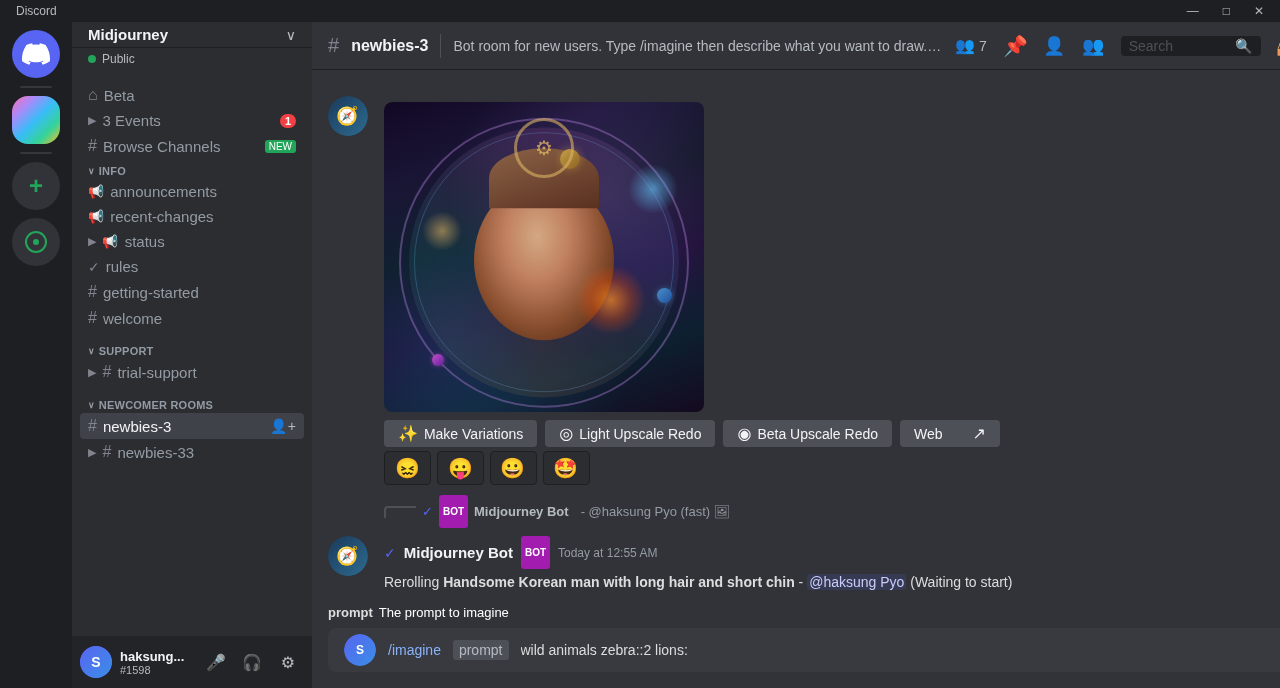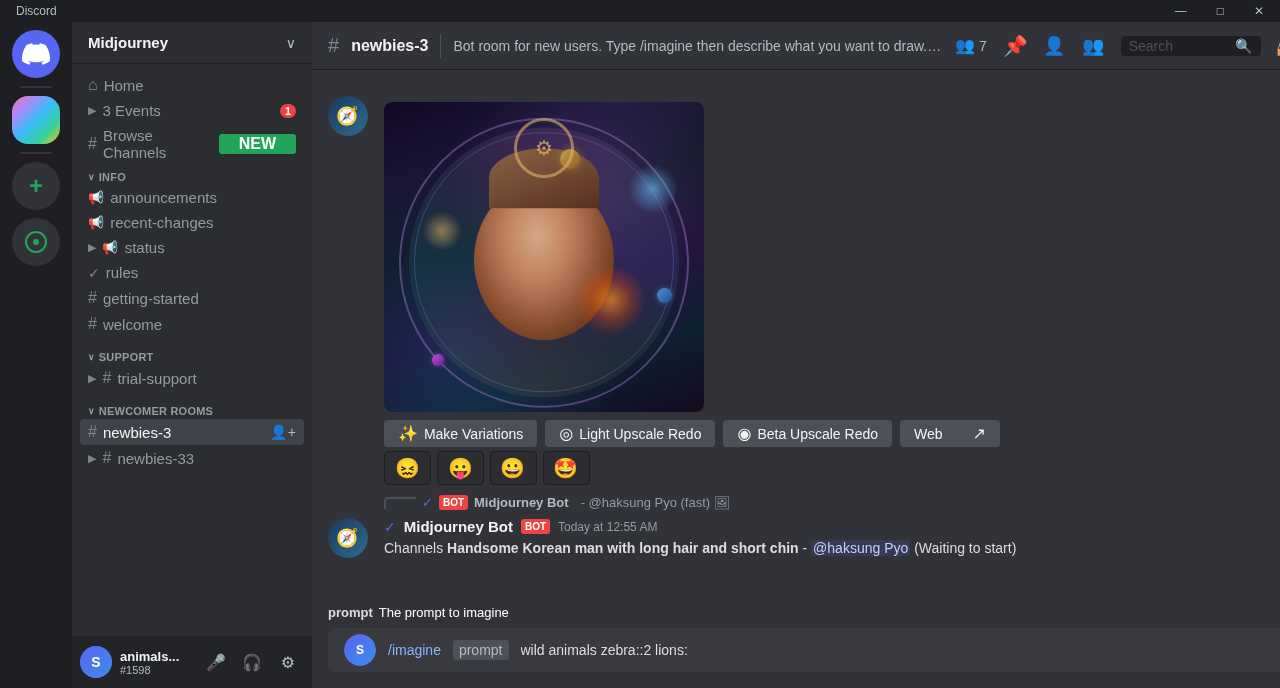--- a/index.html
+++ b/index.html
@@ -9,40 +9,40 @@
     .server-list { width: 72px; background: #1e1f22; display: flex; flex-direction: column; align-items: center; padding: 8px 0; gap: 8px; padding-top: 30px; flex-shrink: 0; }
     .server-icon { width: 48px; height: 48px; border-radius: 50%; display: flex; align-items: center; justify-content: center; cursor: pointer; overflow: hidden; font-size: 20px; color: #fff; font-weight: bold; }
     .server-icon.discord { background: #5865f2; }
     .server-icon.active { border-radius: 16px; }
     .server-divider { width: 32px; height: 2px; background: #35373c; border-radius: 1px; }
     .server-icon.add { background: #313338; color: #23a559; font-size: 24px; }
     .server-icon.explore { background: #313338; color: #23a559; font-size: 20px; }
 
     
     .channel-sidebar { width: 240px; background: #2b2d31; display: flex; flex-direction: column; padding-top: 22px; flex-shrink: 0; }
-    .server-header { padding: 12px 16px; display: flex; align-items: center; justify-content: space-between; border-bottom: 1px solid #1e1f22; cursor: pointer; }
+    .server-header { padding: 4px 16px; display: flex; align-items: center; justify-content: space-between; border-bottom: 1px solid #1e1f22; cursor: pointer; }
     .server-header-name { font-weight: 700; font-size: 15px; color: #f2f3f5; }
     .server-header-icon { color: #b5bac1; font-size: 14px; }
     .server-status { display: flex; align-items: center; gap: 6px; padding: 4px 16px 8px; font-size: 12px; color: #b5bac1; }
     .status-dot { width: 8px; height: 8px; border-radius: 50%; background: #23a559; }
 
     .channel-list { flex: 1; overflow-y: auto; padding: 8px 0; }
     .channel-list::-webkit-scrollbar { width: 4px; }
     .channel-list::-webkit-scrollbar-thumb { background: #1a1b1e; border-radius: 2px; }
 
     .channel-section { margin-bottom: 8px; }
     .channel-section-header { padding: 6px 8px 2px 16px; display: flex; align-items: center; gap: 4px; cursor: pointer; color: #949ba4; font-size: 11px; font-weight: 700; text-transform: uppercase; letter-spacing: 0.02em; }
     .chevron { font-size: 9px; }
 
     .channel-item { padding: 4px 8px; margin: 0 8px; border-radius: 4px; display: flex; align-items: center; gap: 6px; cursor: pointer; color: #949ba4; font-size: 15px; }
     .channel-item.active { background: #404249; color: #f2f3f5; }
     .channel-item .channel-icon { font-size: 16px; color: #80848e; flex-shrink: 0; }
     .channel-item .channel-name { font-size: 15px; }
     .channel-item .badge { background: #f23f43; color: #fff; font-size: 11px; font-weight: 700; border-radius: 8px; padding: 1px 5px; margin-left: auto; }
-    .channel-item .new-badge { background: #23a559; color: #fff; font-size: 16px; font-weight: 700; border-radius: 3px; padding: 1px 20px; margin-left: auto; }
+    .channel-item .new-badge { background: #23a559; color: #fff; font-size: 10px; font-weight: 400; border-radius: 3px; padding: 1px 4px; margin-left: auto; }
 
     .user-area { height: 52px; background: #232428; display: flex; align-items: center; padding: 0 8px; gap: 8px; }
     .user-avatar { width: 32px; height: 32px; border-radius: 50%; background: #5865f2; display: flex; align-items: center; justify-content: center; font-size: 12px; font-weight: bold; color: white; overflow: hidden; flex-shrink: 0; }
     .user-info { flex: 1; }
     .user-name { font-size: 13px; font-weight: 700; color: #f2f3f5; }
     .user-tag { font-size: 11px; color: #b5bac1; }
     .user-controls { display: flex; gap: 4px; }
     .user-control-btn { width: 32px; height: 32px; display: flex; align-items: center; justify-content: center; border-radius: 4px; cursor: pointer; color: #b5bac1; font-size: 16px; }
 
     
@@ -64,21 +64,21 @@
     
     .messages-area { flex: 1; overflow-y: auto; padding: 16px 0; }
     .messages-area::-webkit-scrollbar { width: 8px; }
     .messages-area::-webkit-scrollbar-thumb { background: #1a1b1e; border-radius: 4px; }
 
     .message-group { padding: 4px 16px; display: flex; gap: 16px; }
     .message-avatar { width: 40px; height: 40px; border-radius: 50%; flex-shrink: 0; overflow: hidden; display: flex; align-items: center; justify-content: center; }
     .message-content { flex: 1; }
     .message-header { display: flex; align-items: center; gap: 8px; margin-bottom: 4px; flex-wrap: wrap; }
     .message-author { font-weight: 600; color: #f2f3f5; font-size: 15px; cursor: pointer; }
-    .bot-badge { background: #ef4444; color: #fff; font-size: 10px; font-weight: 700; border-radius: 3px; padding: 2px 4px; }
+    .bot-badge { background: #a21caf; color: #fff; font-size: 10px; font-weight: 700; border-radius: 3px; padding: 11px 4px; }
     .verified-badge { color: #5865f2; font-size: 14px; }
     .message-timestamp { font-size: 12px; color: #949ba4; }
     .message-text { color: #dcddde; line-height: 1.4; }
     .message-text strong { font-weight: 600; }
     .mention { color: #c9cdfb; background: rgba(88, 101, 242, 0.15); border-radius: 3px; padding: 0 2px; }
 
     
     .image-attachment { margin: 8px 0; border-radius: 8px; overflow: hidden; max-width: 340px; }
 
     
@@ -102,21 +102,21 @@
     
     .input-area { padding: 0 16px 16px; }
     .input-box { background: #383a40; border-radius: 8px; display: flex; align-items: center; padding: 0 16px; gap: 12px; min-height: 44px; }
     .input-command { color: #89b4fa; font-size: 14px; font-weight: 500; white-space: nowrap; flex-shrink: 0; }
     .input-prompt-label { color: #b5bac1; font-size: 14px; background: #4e5058; padding: 2px 6px; border-radius: 3px; flex-shrink: 0; }
     .input-text { flex: 1; background: transparent; border: none; outline: none; color: #dcddde; font-size: 14px; caret-color: #dcddde; }
   </style>
 </head>
 <body>
 
-<div style="position:fixed;top:0;left:0;right:0;height:22px;background:#1e1f22;display:flex;align-items:center;justify-content:flex-end;z-index:9999;padding:0 8px;gap:14px;">
+<div style="position:fixed;top:0;left:0;right:0;height:22px;background:#1e1f22;display:flex;align-items:center;justify-content:flex-end;z-index:9999;padding:0 8px;gap:8px;">
   <span style="color:#b5bac1;font-size:12px;margin-right:auto;margin-left:8px;">Discord</span>
   <button style="background:transparent;border:none;color:#b5bac1;font-size:12px;cursor:pointer;padding:0 8px;height:22px;">—</button>
   <button style="background:transparent;border:none;color:#b5bac1;font-size:12px;cursor:pointer;padding:0 8px;height:22px;">□</button>
   <button style="background:transparent;border:none;color:#b5bac1;font-size:12px;cursor:pointer;padding:0 8px;height:22px;">✕</button>
 </div>
 
 <div class="server-list">
   <div class="server-icon discord">
     <svg width="28" height="28" viewBox="0 0 24 24" fill="white">
         <path d="M20.317 4.37a19.791 19.791 0 0 0-4.885-1.515.074.074 0 0 0-.079.037c-.21.375-.444.864-.608 1.25a18.27 18.27 0 0 0-5.487 0 12.64 12.64 0 0 0-.617-1.25.077.077 0 0 0-.079-.037A19.736 19.736 0 0 0 3.677 4.37a.07.07 0 0 0-.032.027C.533 9.046-.32 13.58.099 18.057.1 18.08.114 18.1.132 18.11a19.9 19.9 0 0 0 5.993 3.03.078.078 0 0 0 .084-.028c.462-.63.874-1.295 1.226-1.994a.076.076 0 0 0-.041-.106 13.107 13.107 0 0 1-1.872-.892.077.077 0 0 1-.008-.128 10.2 10.2 0 0 0 .372-.292.074.074 0 0 1 .077-.01c3.928 1.793 8.18 1.793 12.062 0a.074.074 0 0 1 .078.01c.12.098.246.198.373.292a.077.077 0 0 1-.006.127 12.299 12.299 0 0 1-1.873.892.077.077 0 0 0-.041.107c.36.698.772 1.362 1.225 1.993a.076.076 0 0 0 .084.028 19.839 19.839 0 0 0 6.002-3.03.077.077 0 0 0 .032-.054c.5-5.177-.838-9.674-3.549-13.66a.061.061 0 0 0-.031-.03z"></path>
@@ -136,26 +136,30 @@
         <circle cx="12" cy="12" r="3" fill="#23a559"></circle>
       </svg>
   </div>
 </div>
 
 <div class="channel-sidebar">
   <div class="server-header">
     <span class="server-header-name">Midjourney</span>
     <span class="server-header-icon">∨</span>
   </div>
+  <div class="server-status">
+    <div class="status-dot"></div>
+    <span>Public</span>
+  </div>
 
   <div class="channel-list">
 
     <div class="channel-item">
       <span class="channel-icon">⌂</span>
-      <span class="channel-name">Home</span>
+      <span class="channel-name">Beta</span>
     </div>
     <div class="channel-item">
       <span class="channel-icon" style="font-size:11px;">▶</span>
       <span class="channel-name">3 Events</span>
       <span class="badge">1</span>
     </div>
     <div class="channel-item">
       <span class="channel-icon">#</span>
       <span class="channel-name">Browse Channels</span>
       <span class="new-badge">NEW</span>
@@ -221,21 +225,21 @@
         <span class="channel-name">newbies-33</span>
       </div>
     </div>
   </div>
 
   <div class="user-area">
     <div class="user-avatar">
       <div style="width:32px;height:32px;border-radius:50%;background:linear-gradient(135deg,#5865f2,#3a8ee6);display:flex;align-items:center;justify-content:center;font-size:14px;color:white;font-weight:bold;">S</div>
     </div>
     <div class="user-info">
-      <div class="user-name">animals...</div>
+      <div class="user-name">haksung...</div>
       <div class="user-tag">#1598</div>
     </div>
     <div class="user-controls">
       <div class="user-control-btn" title="Mute">🎤</div>
       <div class="user-control-btn" title="Deafen">🎧</div>
       <div class="user-control-btn" title="Settings">⚙</div>
     </div>
   </div>
 </div>
 
@@ -350,21 +354,21 @@
           <div style="width:40px;height:40px;border-radius:50%;background:linear-gradient(135deg,#1a3a5c,#2d6b8f);display:flex;align-items:center;justify-content:center;font-size:18px;color:white;">🧭</div>
         </div>
         <div class="message-content">
           <div class="message-header">
             <span class="verified-badge">✓</span>
             <span class="message-author">Midjourney Bot</span>
             <span class="bot-badge">BOT</span>
             <span class="message-timestamp">Today at 12:55 AM</span>
           </div>
           <div class="message-text">
-            <span>Channels </span><strong>Handsome Korean man with long hair and short chin</strong><span> - </span><span class="mention">@haksung Pyo</span><span> (Waiting to start)</span>
+            <span>Rerolling </span><strong>Handsome Korean man with long hair and short chin</strong><span> - </span><span class="mention">@haksung Pyo</span><span> (Waiting to start)</span>
           </div>
         </div>
       </div>
     </div>
 
   </div>
 
   <div class="prompt-bar">
     <span class="prompt-label">prompt</span>
     <span class="prompt-desc">The prompt to imagine</span>

